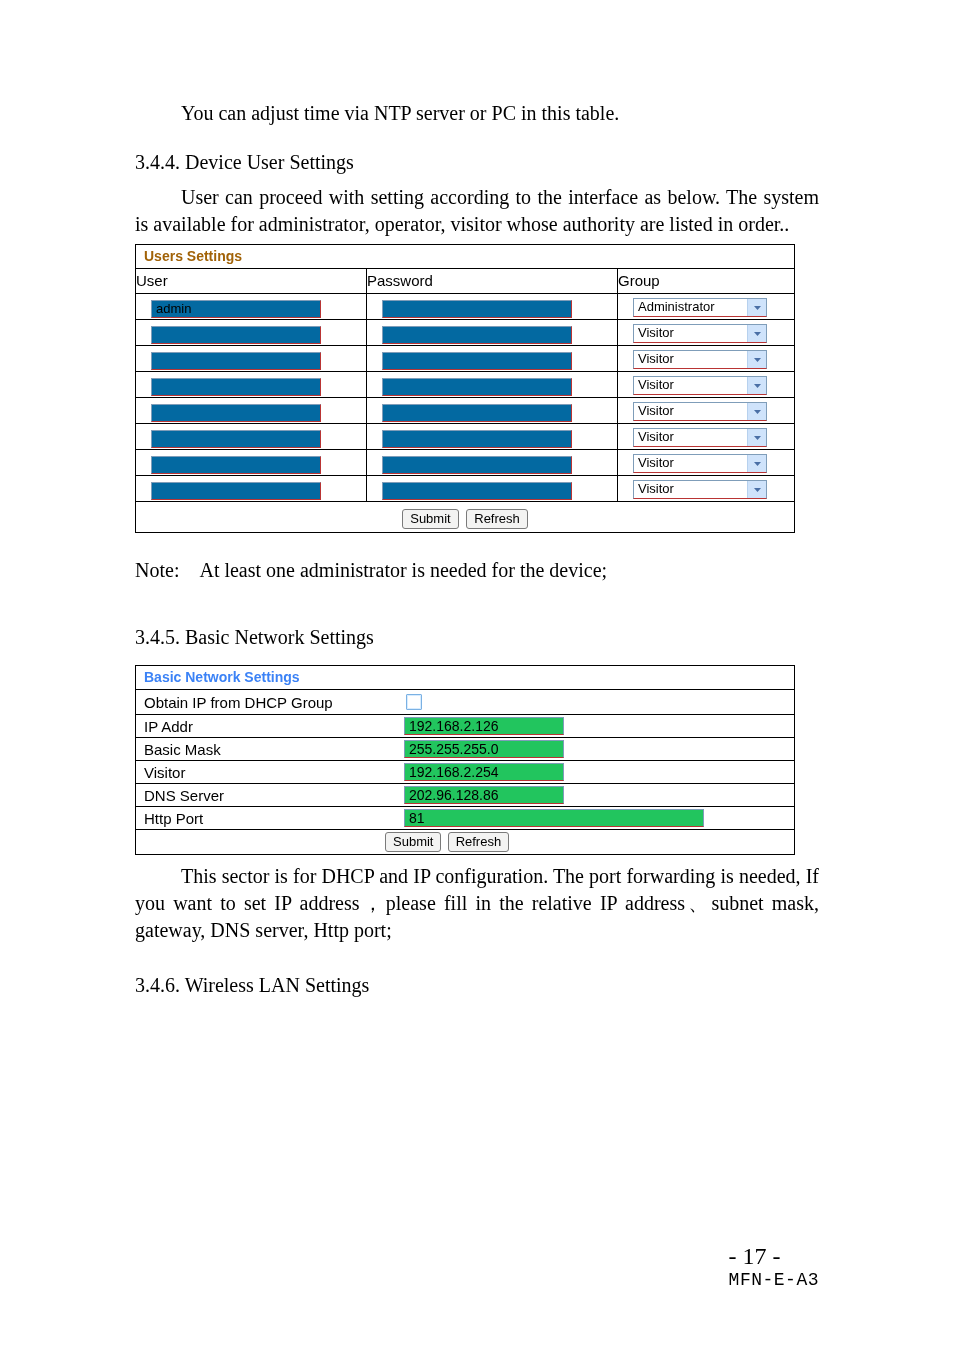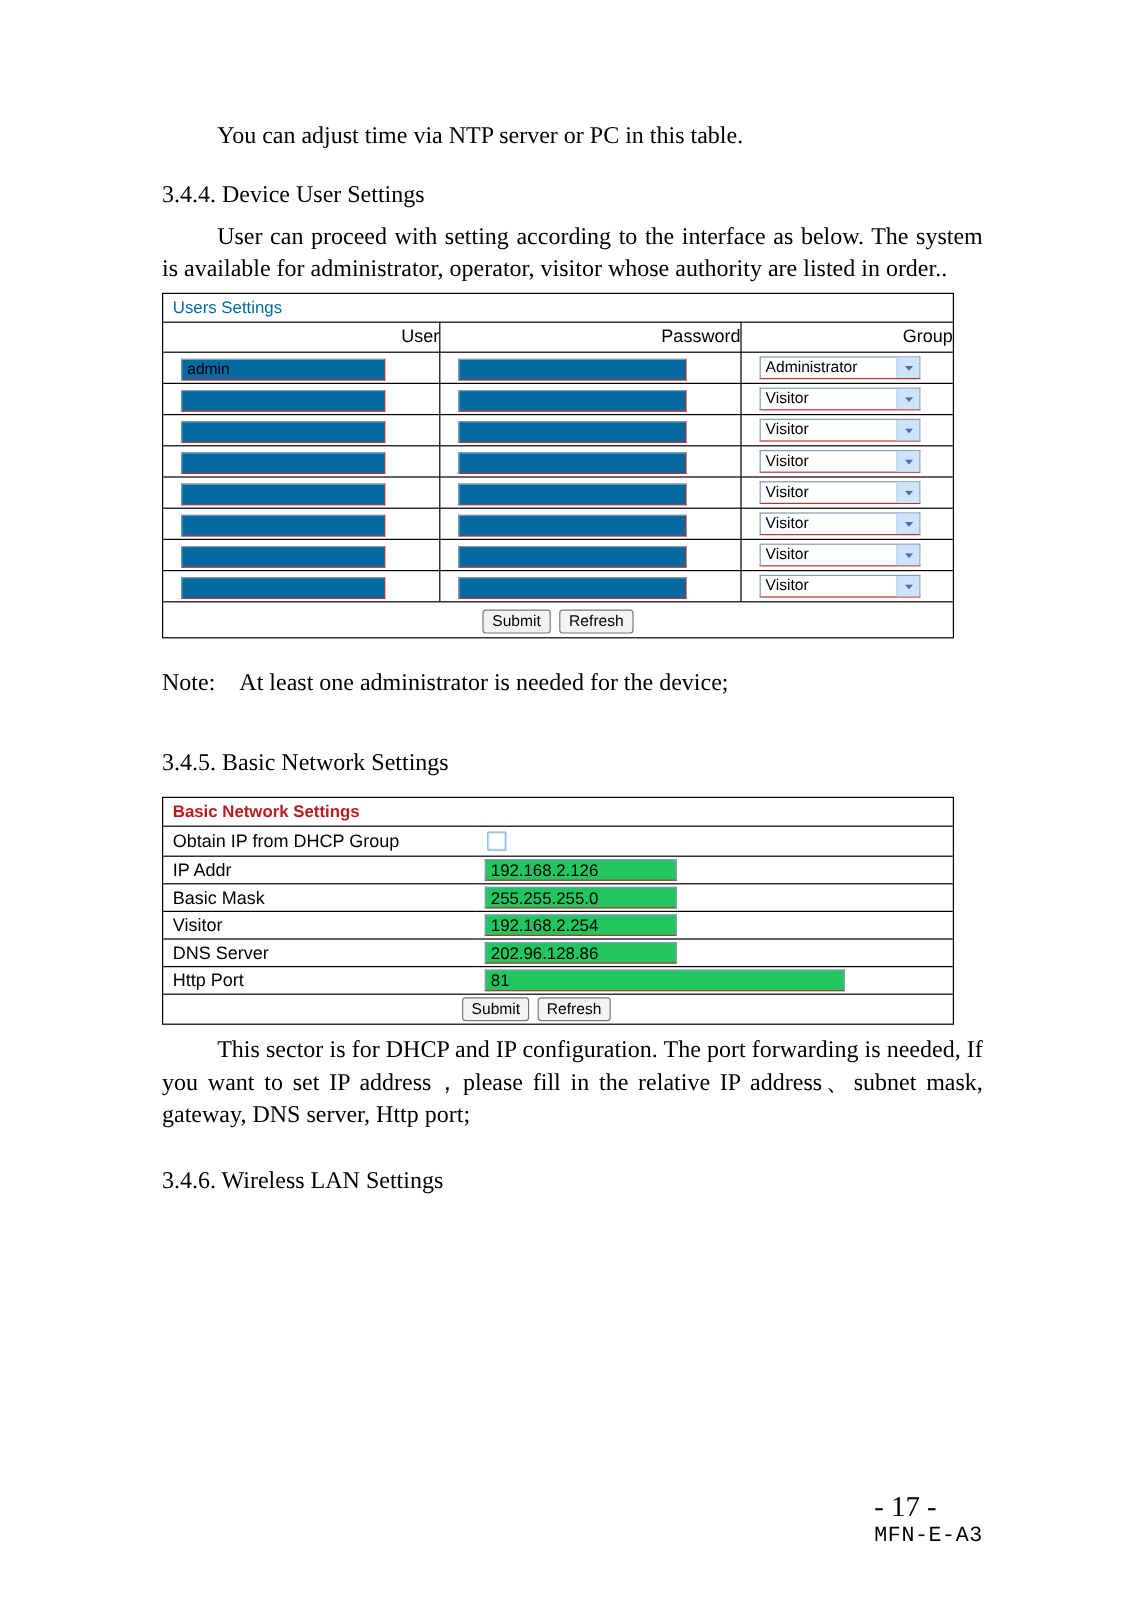--- a/index.html
+++ b/index.html
@@ -26,31 +26,31 @@
   .users-box {
     width: 660px;
     margin-top: 6px;
     border: 1px solid #000;
     background: #fff;
     font-family: Tahoma, Verdana, sans-serif;
     box-sizing: border-box;
   }
   .users-title {
     padding: 3px 8px 4px 8px;
-    font-weight: normal;
-    color: #0369a1;
+    font-weight: bold;
+    color: #a16207;
     font-size: 14px;
   }
   .users-table { width: 100%; border-collapse: collapse; }
   .users-table th {
     border-top: 1px solid #000;
     border-bottom: 1px solid #000;
     border-right: 1px solid #000;
     font-weight: normal;
-    text-align: right;
+    text-align: left;
     font-size: 15px;
     padding: 3px 0 4px 0;
   }
   .users-table th:last-child { border-right: none; }
   .users-table td {
     border-bottom: 1px solid #000;
     border-right: 1px solid #000;
     padding: 1px 10px 1px 15px;
   }
   .users-table td:last-child { border-right: none; }
@@ -123,21 +123,21 @@
   .net-box {
     width: 660px;
     border: 1px solid #000;
     font-family: Tahoma, Verdana, sans-serif;
     margin-top: 14px;
     box-sizing: border-box;
   }
   .net-title {
     padding: 3px 8px 4px 8px;
     font-weight: bold;
-    color: #b91c1c;
+    color: #3b82f6;
     font-size: 14px;
   }
   .net-table { width: 100%; border-collapse: collapse; }
   .net-table td {
     border-top: 1px solid #000;
     padding: 2px 6px 2px 8px;
     font-size: 15px;
   }
   .n-col1 { width: 246px; }
   .ntxt {

